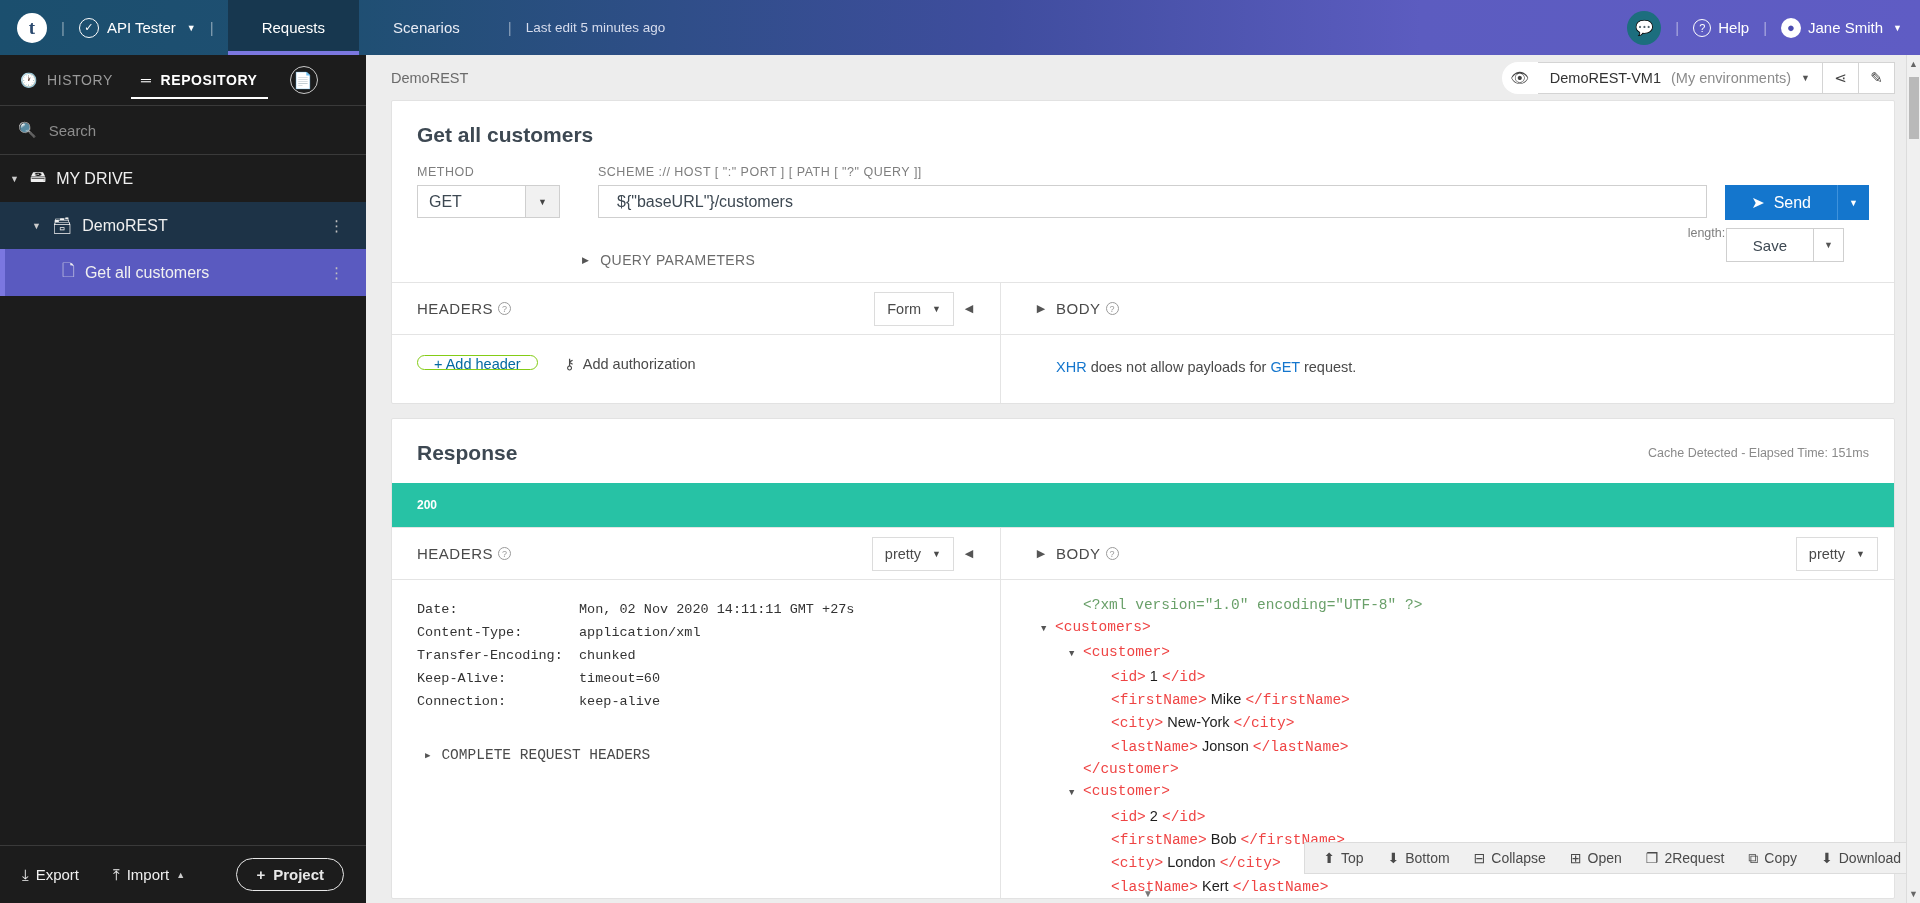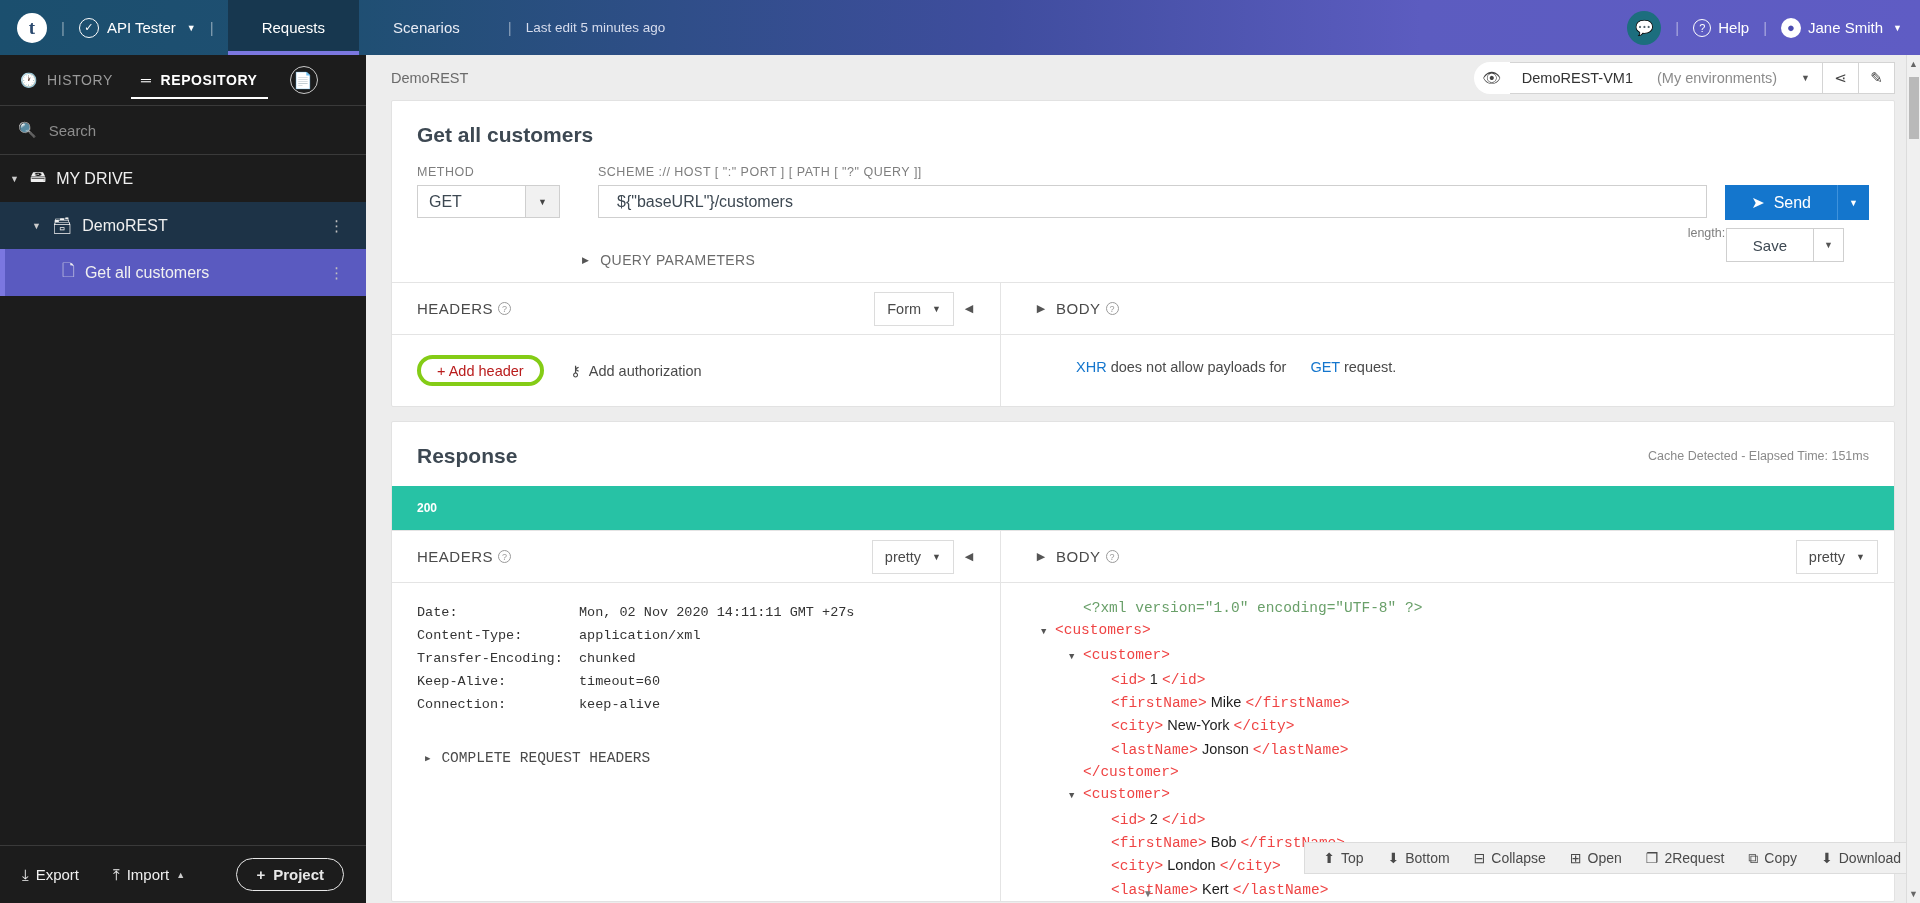--- a/index.html
+++ b/index.html
@@ -121,21 +121,21 @@
   }
   .crumbbar { height: 45px; display: flex; align-items: center; padding: 0 25px; }
   .crumb { font-size: 14.5px; color: #6b6b6b; }
   .env-wrap { margin-left: auto; display: flex; align-items: center; }
   .eye-pill {
     background: #fff; border-radius: 16px 0 0 16px; height: 32px; width: 36px;
     display: flex; align-items: center; justify-content: center; font-size: 15px; color: #444;
   }
   .env-select {
     background: #fff; border: 1px solid #d4d4d4; border-left: none; height: 32px;
-    display: flex; align-items: center; padding: 0 12px; gap: 24px;
+    display: flex; align-items: center; padding: 0 12px; gap: 10px;
     font-size: 14.5px; color: #333; min-width: 258px; cursor: pointer;
   }
   .env-sub { color: #8b8b8b; }
   .env-ic {
     background: #fff; border: 1px solid #d4d4d4; border-left: none; height: 32px;
     width: 36px; display: flex; align-items: center; justify-content: center;
     font-size: 15px; color: #444; cursor: pointer;
   }
 
   .card {
@@ -215,30 +215,30 @@
     margin-left: auto; border: 1px solid #dcdcdc; background: #fff; height: 34px;
     padding: 0 12px; display: flex; align-items: center; gap: 8px;
     font-size: 14.5px; color: #4a4a4a; cursor: pointer;
   }
   .arr-btn {
     width: 30px; display: flex; align-items: center; justify-content: center;
     font-size: 11px; color: #555; cursor: pointer;
   }
   .sec-body { padding: 20px 25px; min-height: 68px; }
   .btn-addheader {
-    border: 4px solid #84cc16; border-radius: 18px; background: #fff; height: 31px;
-    padding: 0 16px; font-size: 14.5px; color: #b91c1c; cursor: pointer;
+    border: 1px solid #84cc16; border-radius: 18px; background: #fff; height: 15px;
+    padding: 0 16px; font-size: 14.5px; color: #0369a1; cursor: pointer;
     font-family: "Liberation Sans", sans-serif;
   }
   .addauth {
     display: inline-flex; align-items: center; gap: 8px; margin-left: 22px;
     font-size: 14.5px; color: #4a4a4a; cursor: pointer;
   }
   .xhr-note { font-size: 14.5px; color: #4a4a4a; padding: 4px 0 0 30px; }
-  .lnk { color: #1476cd; margin-left: 20px; }
+  .lnk { color: #1476cd; }
 
   .resp-head { display: flex; align-items: center; padding: 22px 25px 18px 25px; gap: 36px; }
   .resp-title { font-size: 21px; font-weight: bold; color: #3d4852; }
   .resp-meta { margin-left: auto; font-size: 12.5px; color: #8a8a8a; }
   .status-bar {
     background: #27c2a5; color: #fff; height: 44px; display: flex;
     align-items: center; padding-left: 25px; font-size: 12px; font-weight: bold;
   }
   .hdr-table { padding: 22px 25px 0 25px; font-family: "Liberation Mono", monospace; font-size: 13.5px; color: #333; }
   .hdr-line { display: flex; margin-bottom: 8px; }

